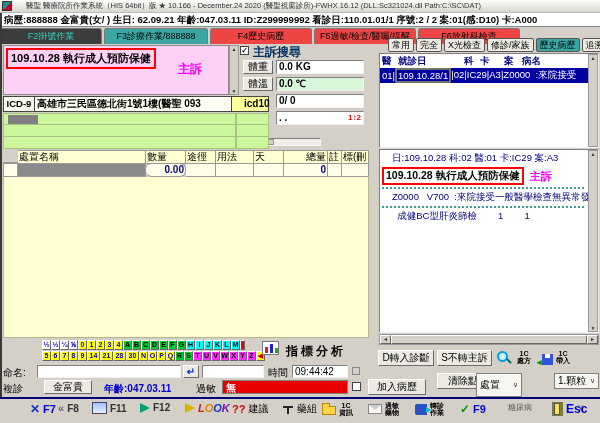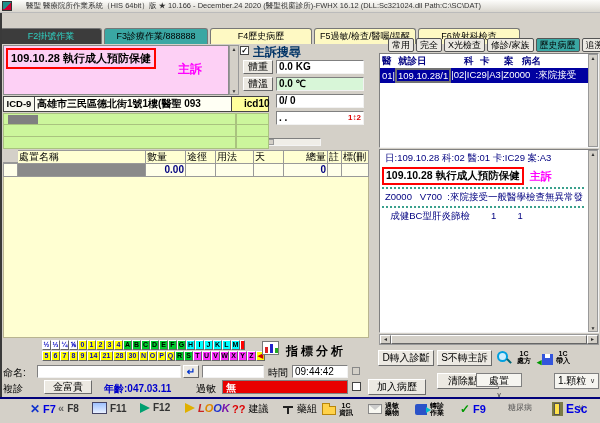--- a/index.html
+++ b/index.html
@@ -9,21 +9,21 @@
   
   .titlebar{left:0;top:0;width:600px;height:13px;background:linear-gradient(#fdfdfb,#d9d6ce);
             display:flex;align-items:center;gap:14px;padding-left:2px;box-sizing:border-box;
             font-size:7.5px;color:#333;white-space:nowrap;overflow:hidden;border-bottom:1px solid #bbb;}
   .appicon{width:8px;height:8px;background:linear-gradient(135deg,#1f8f8a 50%,#c03 50%);border:1px solid #333;flex:0 0 auto;}
   .patientbar{left:0;top:13px;width:600px;height:14px;background:#fff;font-size:9.5px;font-weight:bold;
               line-height:14px;padding-left:4px;box-sizing:border-box;white-space:nowrap;overflow:hidden;
               border-bottom:1px solid #8a8a8a;}
   .tabs{left:0;top:27px;width:600px;height:17px;display:flex;align-items:flex-end;background:#d4d0c8;}
   .tab{height:16px;line-height:15px;font-size:9px;text-align:center;border:1px solid #777;border-bottom:none;
-       border-radius:3px 3px 0 0;margin-right:2px;background:#fef9c3;padding:0 4px;box-sizing:border-box;
+       border-radius:3px 3px 0 0;margin-right:2px;background:#ef4444;padding:0 4px;box-sizing:border-box;
        white-space:nowrap;overflow:hidden;width:102px;}
   .tab-dark{background:#3c3c3c;color:#2fd0c2;}
   .tab-sel{background:#3aa7a3;color:#000;width:104px;}
   
   .field{background:#fff;border:1px solid;border-color:#808080 #f2f2f2 #f2f2f2 #808080;box-sizing:border-box;
          font-size:10px;font-weight:bold;padding:0 2px;line-height:12px;white-space:nowrap;overflow:hidden;}
   .btn{background:#ece9e2;border:1px solid;border-color:#fff #6b6b6b #6b6b6b #fff;box-sizing:border-box;
        font-size:10px;text-align:center;white-space:nowrap;overflow:hidden;cursor:default;}
   .lbl{font-size:10px;white-space:nowrap;}
   .scroll{background:#d4d0c8;border:1px solid #999;box-sizing:border-box;font-size:5px;color:#333;
@@ -75,21 +75,21 @@
   .filters{left:388px;top:38px;display:flex;gap:2px;}
   .fbtn{border:1px solid #555;border-radius:2px;background:#ece9e2;font-size:9px;line-height:12px;padding:0 3px;
         white-space:nowrap;}
   .fbtn.sel{background:#3aa7a3;}
   .listbox{left:379px;top:53px;width:220px;height:95px;font-size:9.5px;color:#000080;}
   .listhead{display:flex;font-weight:bold;padding:1px 0 0 2px;white-space:pre;}
   .selrow{background:#0000a0;color:#fff;display:flex;align-items:center;white-space:pre;padding-left:2px;}
   .mbox{border:2px solid #737373;padding:0 1px;}
   .vscroll{position:absolute;right:0;top:0;bottom:0;width:10px;}
   .detailbox{left:379px;top:149px;width:220px;height:184px;font-size:9.5px;color:#000080;}
-  .dline{white-space:pre;overflow:hidden;padding-left:5px;}
+  .dline{white-space:pre;overflow:hidden;padding-left:12px;}
   .dcomp{display:flex;align-items:center;margin:2px 0 1px 2px;}
   .dredbox{border:2px solid #f00;padding:0 2px;font-size:10.5px;font-weight:bold;color:#000;white-space:nowrap;}
   .dcc{color:#f0f;font-size:11px;font-weight:bold;margin-left:6px;}
   .sep{height:2px;margin:2px 12px 2px 2px;background:repeating-linear-gradient(90deg,#3aa08c 0 2px,#fff 2px 4px);}
   .hscroll{left:379px;top:334px;width:220px;height:11px;background:#f0eee8;border:1px solid #999;box-sizing:border-box;}
   .hbtn{position:absolute;top:0;width:11px;height:9px;background:#d4d0c8;border:1px solid;border-color:#fff #666 #666 #fff;
         box-sizing:border-box;font-size:6px;line-height:7px;text-align:center;color:#333;}
   .hthumb{position:absolute;left:11px;right:11px;top:0;height:9px;background:#d4d0c8;border:1px solid;border-color:#fff #666 #666 #fff;box-sizing:border-box;}
   .mag{width:14px;height:15px;position:relative;display:inline-block;}
   .mag::before{content:"";position:absolute;left:0;top:1px;width:7px;height:7px;border:2px solid #00a0e0;border-radius:50%;background:#cef;}
@@ -133,20 +133,21 @@
 
 <div class="app">
 
   
   <div class="abs titlebar">
     <span class="appicon"></span>
     <span>醫聖 醫療院所作業系統（HIS 64bit）版 ★ 10.166 - December.24 2020 (醫聖視窗診所)-FWHX 16.12 (DLL:Sc321024.dll Path:C:\SC\DAT)</span>
   </div>
 
   
+  <div class="abs patientbar">病歷:888888 金富貴(女/ ) 生日: 62.09.21 年齡:047.03.11 ID:Z299999992 看診日:110.01.01/1 序號:2 / 2 案:01(感:D10) 卡:A000</div>
 
   
   <div class="abs tabs">
     <div class="tab tab-dark">F2掛號作業</div>
     <div class="tab tab-sel">F3診療作業/888888</div>
     <div class="tab">F4歷史病歷</div>
     <div class="tab">F5過敏/檢查/醫囑/提醒</div>
     <div class="tab">F6放射科檢查</div>
   </div>
 
@@ -215,21 +216,21 @@
     <span class="rxc" style="width:30px;">途徑</span>
     <span class="rxc" style="width:38px;">用法</span>
     <span class="rxc" style="width:30px;">天</span>
     <span class="rxc num" style="width:44px;">總量</span>
     <span class="rxc" style="width:14px;">註</span>
     <span class="rxc" style="width:27px;">標(刪</span>
   </div>
   <div class="abs rxrow" style="top:163px;">
     <span class="rxc rxv" style="width:15px;height:14px;"></span>
     <span class="rxc" style="width:128px;height:14px;background:#8a8a8a;"></span>
-    <span class="rxc rxv num" style="width:40px;height:14px;">0.00</span>
+    <span class="rxc rxv num" style="width:40px;height:14px;border-radius:6px;">0.00</span>
     <span class="rxc rxv" style="width:30px;height:14px;"></span>
     <span class="rxc rxv" style="width:38px;height:14px;"></span>
     <span class="rxc rxv" style="width:30px;height:14px;"></span>
     <span class="rxc rxv num" style="width:44px;height:14px;">0</span>
     <span class="rxc rxv" style="width:14px;height:14px;"></span>
     <span class="rxc rxv" style="width:27px;height:14px;"></span>
   </div>
   <div class="abs yellowarea"></div>
 
   
@@ -374,21 +375,21 @@
   <div class="abs" style="left:537px;top:351px;">
     <span class="garrow">◂</span><span class="floppy"></span>
   </div>
   <div class="abs miniico" style="left:556px;top:350px;">
     <div>1C</div>
       <div>帶入</div>
   </div>
 
   
   <div class="abs btn" style="left:437px;top:373px;width:62px;height:16px;line-height:14px;">清除點選</div>
-  <div class="abs combo" style="left:476px;top:373px;width:46px;height:14px;flex-direction:column;">
+  <div class="abs combo" style="left:476px;top:373px;width:46px;height:24px;">
     <span>處置</span>
       <span class="dar">∨</span>
   </div>
   <div class="abs combo" style="left:554px;top:373px;width:45px;height:16px;">
     <span>1.顆粒</span>
       <span class="dar">∨</span>
   </div>
 
   
   <div class="abs toolbar">

